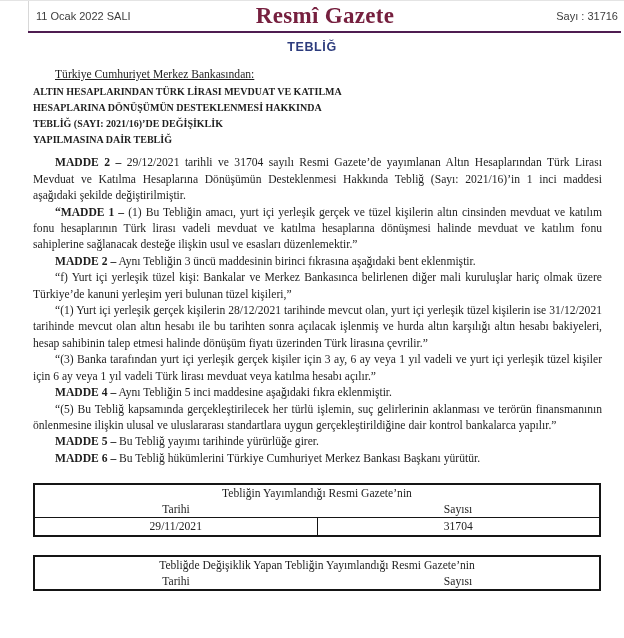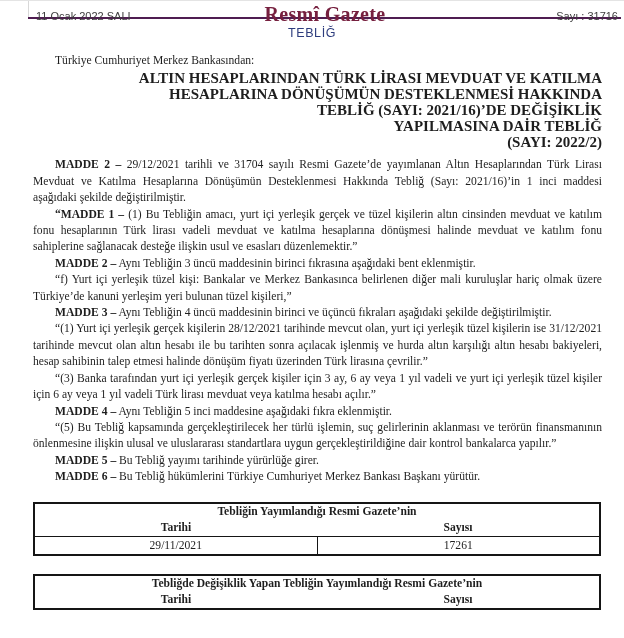--- a/index.html
+++ b/index.html
@@ -3,68 +3,68 @@
 <meta charset="utf-8">
 <style>
   html,body{margin:0;padding:0;background:#ffffff;}
   body{
     width:624px;height:638px;position:relative;overflow:hidden;
     font-family:"Liberation Serif",serif;color:#1e1e1e;
     border-top:1px solid #e4e4e4;
   }
   
   .gz-header{
-    position:relative;height:16px;margin-left:28px;margin-right:3px;
+    position:relative;height:30px;margin-left:28px;margin-right:3px;
     border-left:1px solid #d8d8d8;
   }
   .gz-date{
     position:absolute;left:7px;top:9px;
     font-family:"Liberation Sans",sans-serif;font-size:11px;color:#3d3d3d;
   }
   .gz-masthead{
     position:absolute;left:0;right:0;top:2px;text-align:center;
-    font-family:"Liberation Serif",serif;font-size:20px;font-weight:bold;
+    font-family:"Liberation Serif",serif;font-size:23px;font-weight:bold;
     color:#76203f;letter-spacing:.3px;
   }
   .gz-issue{
     position:absolute;right:3px;top:9px;
     font-family:"Liberation Sans",sans-serif;font-size:11px;color:#3d3d3d;margin-left:40px;
   }
   .gz-rule{
     height:2px;background:#4f1d51;margin-left:28px;margin-right:3px;
   }
   .gz-section{
     margin-top:7px;text-align:center;
-    font-family:"Liberation Sans",sans-serif;font-size:12.5px;font-weight:normal;
+    font-family:"Liberation Sans",sans-serif;font-size:12.5px;font-weight:bold;
     color:#2d3c7d;letter-spacing:.6px;
   }
   
   .doc{margin:13px 22px 0 33px;font-size:11.6px;line-height:16.4px;}
   .source-line{
-    margin-left:22px;margin-bottom:1px;
+    margin-left:22px;text-decoration:underline;margin-bottom:1px;
   }
   .doc-title{
-    text-align:right;font-weight:bold;font-size:15px;line-height:16px;
+    text-align:left;font-weight:bold;font-size:10px;line-height:16px;
     margin:1px 0 7px 0;
   }
   .doc p{
     margin:0;text-align:justify;text-indent:22px;
   }
   .doc p .lead{font-weight:bold;}
   
   .tables{margin:16px 22px 0 33px;}
   table.gz-table{
     border-collapse:collapse;width:568px;border:2px solid #151515;
     font-size:11.6px;table-layout:fixed;
   }
   table.gz-table + table.gz-table{margin-top:18px;}
   table.gz-table th, table.gz-table td{
     text-align:center;padding:0;height:16px;font-weight:normal;
   }
-  table.gz-table th{font-weight:bold;}
+  table.gz-table th{font-weight:normal;}
   table.gz-table td{
     border-top:1px solid #151515;height:17px;
   }
   table.gz-table td:first-child{border-right:1px solid #151515;}
 </style>
 </head>
 <body>
 
 <div class="gz-header">
   <span class="gz-date">11 Ocak 2022 SALI</span>
@@ -75,49 +75,47 @@
 <div class="gz-section">TEBLİĞ</div>
 
 <div class="doc">
   <div class="source-line">Türkiye Cumhuriyet Merkez Bankasından:</div>
 
   <div class="doc-title">
     <div>ALTIN HESAPLARINDAN TÜRK LİRASI MEVDUAT VE KATILMA</div>
     <div>HESAPLARINA DÖNÜŞÜMÜN DESTEKLENMESİ HAKKINDA</div>
     <div>TEBLİĞ (SAYI: 2021/16)’DE DEĞİŞİKLİK</div>
     <div>YAPILMASINA DAİR TEBLİĞ</div>
-    <div>(SAYI: 2022/2)</div>
   </div>
 
   <p><span class="lead">MADDE 2 –</span><span> 29/12/2021 tarihli ve 31704 sayılı Resmi Gazete’de yayımlanan Altın Hesaplarından Türk Lirası Mevduat ve Katılma Hesaplarına Dönüşümün Desteklenmesi Hakkında Tebliğ (Sayı: 2021/16)’in 1 inci maddesi aşağıdaki şekilde değiştirilmiştir.</span></p>
   <p><span class="lead">“MADDE 1 –</span><span> (1) Bu Tebliğin amacı, yurt içi yerleşik gerçek ve tüzel kişilerin altın cinsinden mevduat ve katılım fonu hesaplarının Türk lirası vadeli mevduat ve katılma hesaplarına dönüşmesi halinde mevduat ve katılım fonu sahiplerine sağlanacak desteğe ilişkin usul ve esasları düzenlemektir.”</span></p>
   <p><span class="lead">MADDE 2 –</span><span> Aynı Tebliğin 3 üncü maddesinin birinci fıkrasına aşağıdaki bent eklenmiştir.</span></p>
   <p><span class="lead"></span><span>“f) Yurt içi yerleşik tüzel kişi: Bankalar ve Merkez Bankasınca belirlenen diğer mali kuruluşlar hariç olmak üzere Türkiye’de kanuni yerleşim yeri bulunan tüzel kişileri,”</span></p>
-  <p><span class="lead">MADDE 3 –</span><span> Aynı Tebliğin 4 üncü maddesinin birinci ve üçüncü fıkraları aşağıdaki şekilde değiştirilmiştir.</span></p>
   <p><span class="lead"></span><span>“(1) Yurt içi yerleşik gerçek kişilerin 28/12/2021 tarihinde mevcut olan, yurt içi yerleşik tüzel kişilerin ise 31/12/2021 tarihinde mevcut olan altın hesabı ile bu tarihten sonra açılacak işlenmiş ve hurda altın karşılığı altın hesabı bakiyeleri, hesap sahibinin talep etmesi halinde dönüşüm fiyatı üzerinden Türk lirasına çevrilir.”</span></p>
   <p><span class="lead"></span><span>“(3) Banka tarafından yurt içi yerleşik gerçek kişiler için 3 ay, 6 ay veya 1 yıl vadeli ve yurt içi yerleşik tüzel kişiler için 6 ay veya 1 yıl vadeli Türk lirası mevduat veya katılma hesabı açılır.”</span></p>
   <p><span class="lead">MADDE 4 –</span><span> Aynı Tebliğin 5 inci maddesine aşağıdaki fıkra eklenmiştir.</span></p>
   <p><span class="lead"></span><span>“(5) Bu Tebliğ kapsamında gerçekleştirilecek her türlü işlemin, suç gelirlerinin aklanması ve terörün finansmanının önlenmesine ilişkin ulusal ve uluslararası standartlara uygun gerçekleştirildiğine dair kontrol bankalarca yapılır.”</span></p>
   <p><span class="lead">MADDE 5 –</span><span> Bu Tebliğ yayımı tarihinde yürürlüğe girer.</span></p>
   <p><span class="lead">MADDE 6 –</span><span> Bu Tebliğ hükümlerini Türkiye Cumhuriyet Merkez Bankası Başkanı yürütür.</span></p>
 </div>
 
 <div class="tables">
   <table class="gz-table">
     <tbody>
         <tr>
       <th colspan="2">Tebliğin Yayımlandığı Resmi Gazete’nin</th>
     </tr>
     <tr>
       <th>Tarihi</th>
       <th>Sayısı</th>
     </tr>
     <tr>
       <td>29/11/2021</td>
-      <td>17261</td>
+      <td>31704</td>
     </tr>
   </tbody>
     </table>
 
   <table class="gz-table">
     <tbody>
         <tr>
       <th colspan="2">Tebliğde Değişiklik Yapan Tebliğin Yayımlandığı Resmi Gazete’nin</th>
     </tr>
     <tr>

